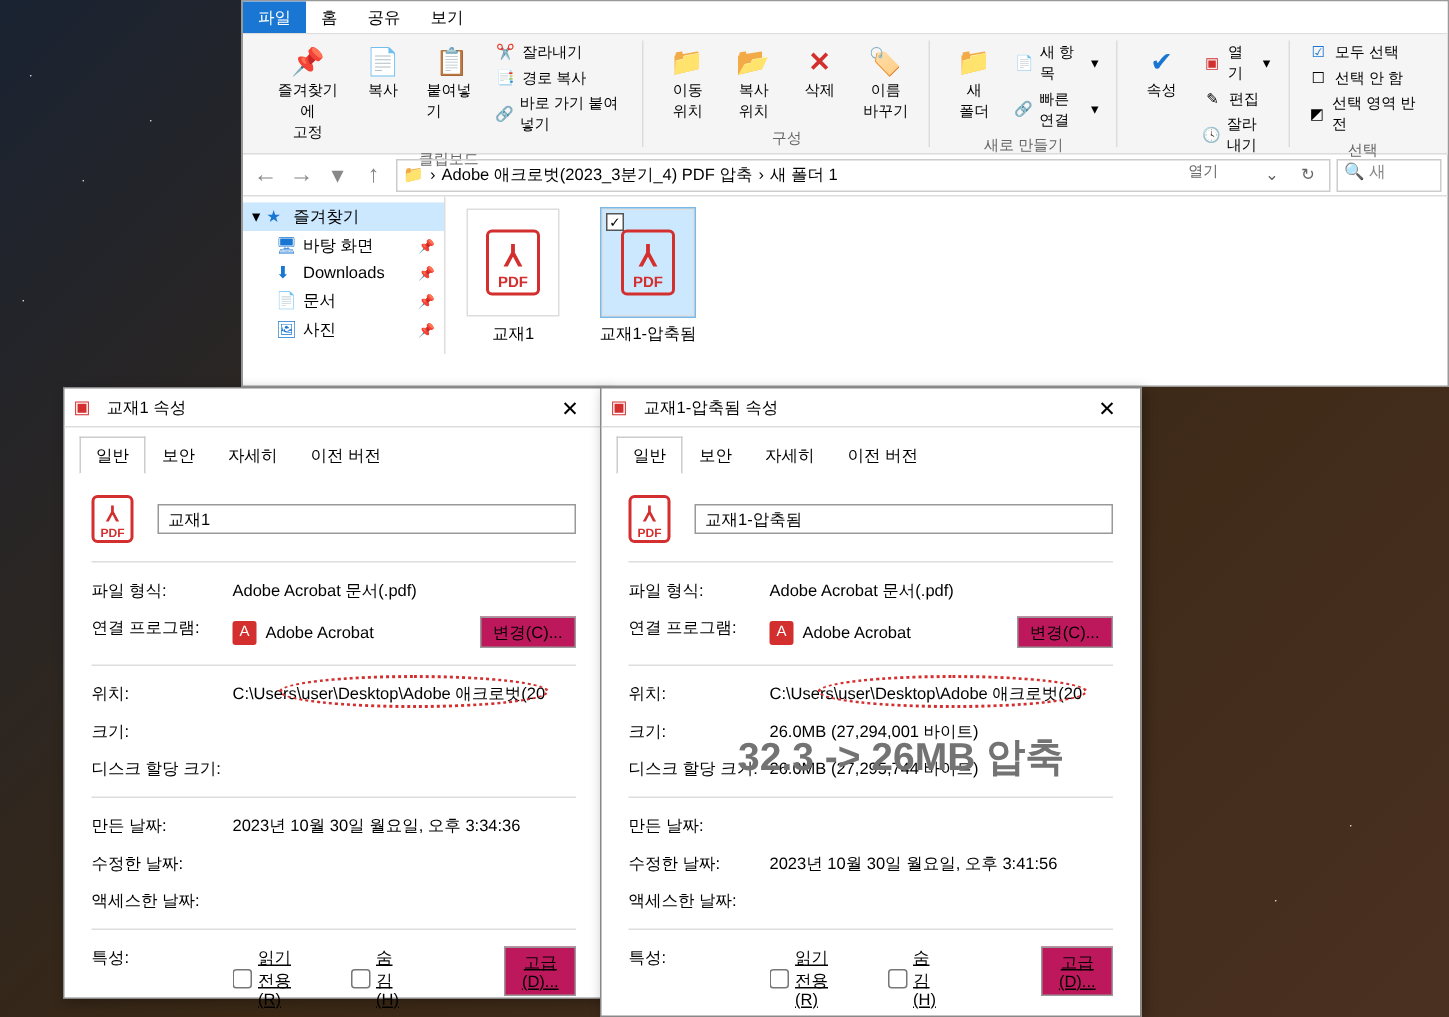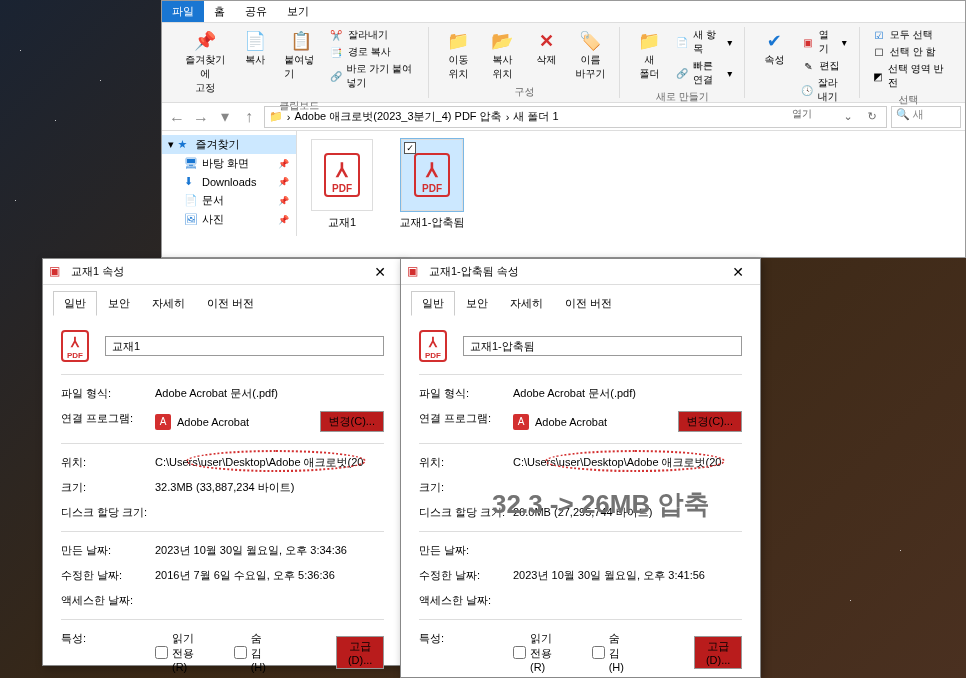--- a/index.html
+++ b/index.html
@@ -57,23 +57,23 @@
     .props-tabs { display: flex; padding: 6px 10px 0; gap: 0; }
     .props-tab { padding: 4px 10px; font-size: 11px; border: 1px solid transparent; cursor: pointer; }
     .props-tab.active { border: 1px solid #ccc; border-bottom-color: #fff; background: #fff; }
     .props-body { padding: 14px 18px; font-size: 11px; }
     .props-header { display: flex; align-items: center; gap: 12px; margin-bottom: 12px; }
     .props-header-icon { width: 32px; height: 32px; }
     .props-name-input { flex: 1; border: 1px solid #999; padding: 3px 6px; font-size: 11px; }
     .props-row { display: flex; padding: 5px 0; }
     .props-label { width: 94px; }
     .props-value { flex: 1; display: flex; align-items: center; gap: 6px; }
-    .props-btn { border: 1px solid #999; background: #b91c1c; padding: 2px 8px; font-size: 11px; cursor: pointer; margin-left: 12px; }
+    .props-btn { border: 1px solid #999; background: #be185d; padding: 2px 8px; font-size: 11px; cursor: pointer; margin-left: 12px; }
     .props-hr { border: none; border-top: 1px solid #ddd; margin: 6px 0; }
-    .props-attrs { display: flex; gap: 28px; align-items: center; }
+    .props-attrs { display: flex; gap: 28px; align-items: flex-start; text-decoration: underline; }
     .props-check { display: flex; align-items: center; gap: 4px; }
     .props-check input { width: 13px; height: 13px; }
     .props-acrobat-icon { width: 16px; height: 16px; background: #d32f2f; color: #fff; font-size: 10px; display: inline-flex; align-items: center; justify-content: center; border-radius: 2px; }
     
     .size-circle { position: absolute; border: 2px dotted #d32f2f; border-radius: 50%; pointer-events: none; }
     .circ1 { top: 450px; left: 186px; width: 180px; height: 22px; }
     .circ2 { top: 450px; left: 545px; width: 180px; height: 22px; }
     
     .annotation { position: absolute; top: 487px; left: 492px; color: #737373; font-size: 26px; font-weight: bold; }
     
@@ -333,33 +333,31 @@
           <button class="props-btn">변경(C)...</button>
         </div>
       </div>
     <hr class="props-hr">
     <div class="props-row">
         <div class="props-label">위치:</div>
         <div class="props-value">C:\Users\user\Desktop\Adobe 애크로벗(20</div>
       </div>
     <div class="props-row">
         <div class="props-label">크기:</div>
-        <div class="props-value">32.3MB (33,887,234 바이트)</div>
       </div>
     <div class="props-row">
         <div class="props-label">디스크 할당 크기:</div>
       </div>
     <hr class="props-hr">
     <div class="props-row">
         <div class="props-label">만든 날짜:</div>
         <div class="props-value">2023년 10월 30일 월요일, 오후 3:34:36</div>
       </div>
     <div class="props-row">
         <div class="props-label">수정한 날짜:</div>
-        <div class="props-value">2016년 7월 6일 수요일, 오후 5:36:36</div>
       </div>
     <div class="props-row">
         <div class="props-label">액세스한 날짜:</div>
       </div>
     <hr class="props-hr">
     <div class="props-row">
       <div class="props-label">특성:</div>
       <div class="props-value props-attrs">
         <label class="props-check">
             <input type="checkbox" style="">
@@ -409,20 +407,21 @@
           <button class="props-btn">변경(C)...</button>
         </div>
       </div>
     <hr class="props-hr">
     <div class="props-row">
         <div class="props-label">위치:</div>
         <div class="props-value">C:\Users\user\Desktop\Adobe 애크로벗(20</div>
       </div>
     <div class="props-row">
         <div class="props-label">크기:</div>
+        <div class="props-value">26.0MB (27,294,001 바이트)</div>
       </div>
     <div class="props-row">
         <div class="props-label">디스크 할당 크기:</div>
         <div class="props-value">26.0MB (27,295,744 바이트)</div>
       </div>
     <hr class="props-hr">
     <div class="props-row">
         <div class="props-label">만든 날짜:</div>
       </div>
     <div class="props-row">

